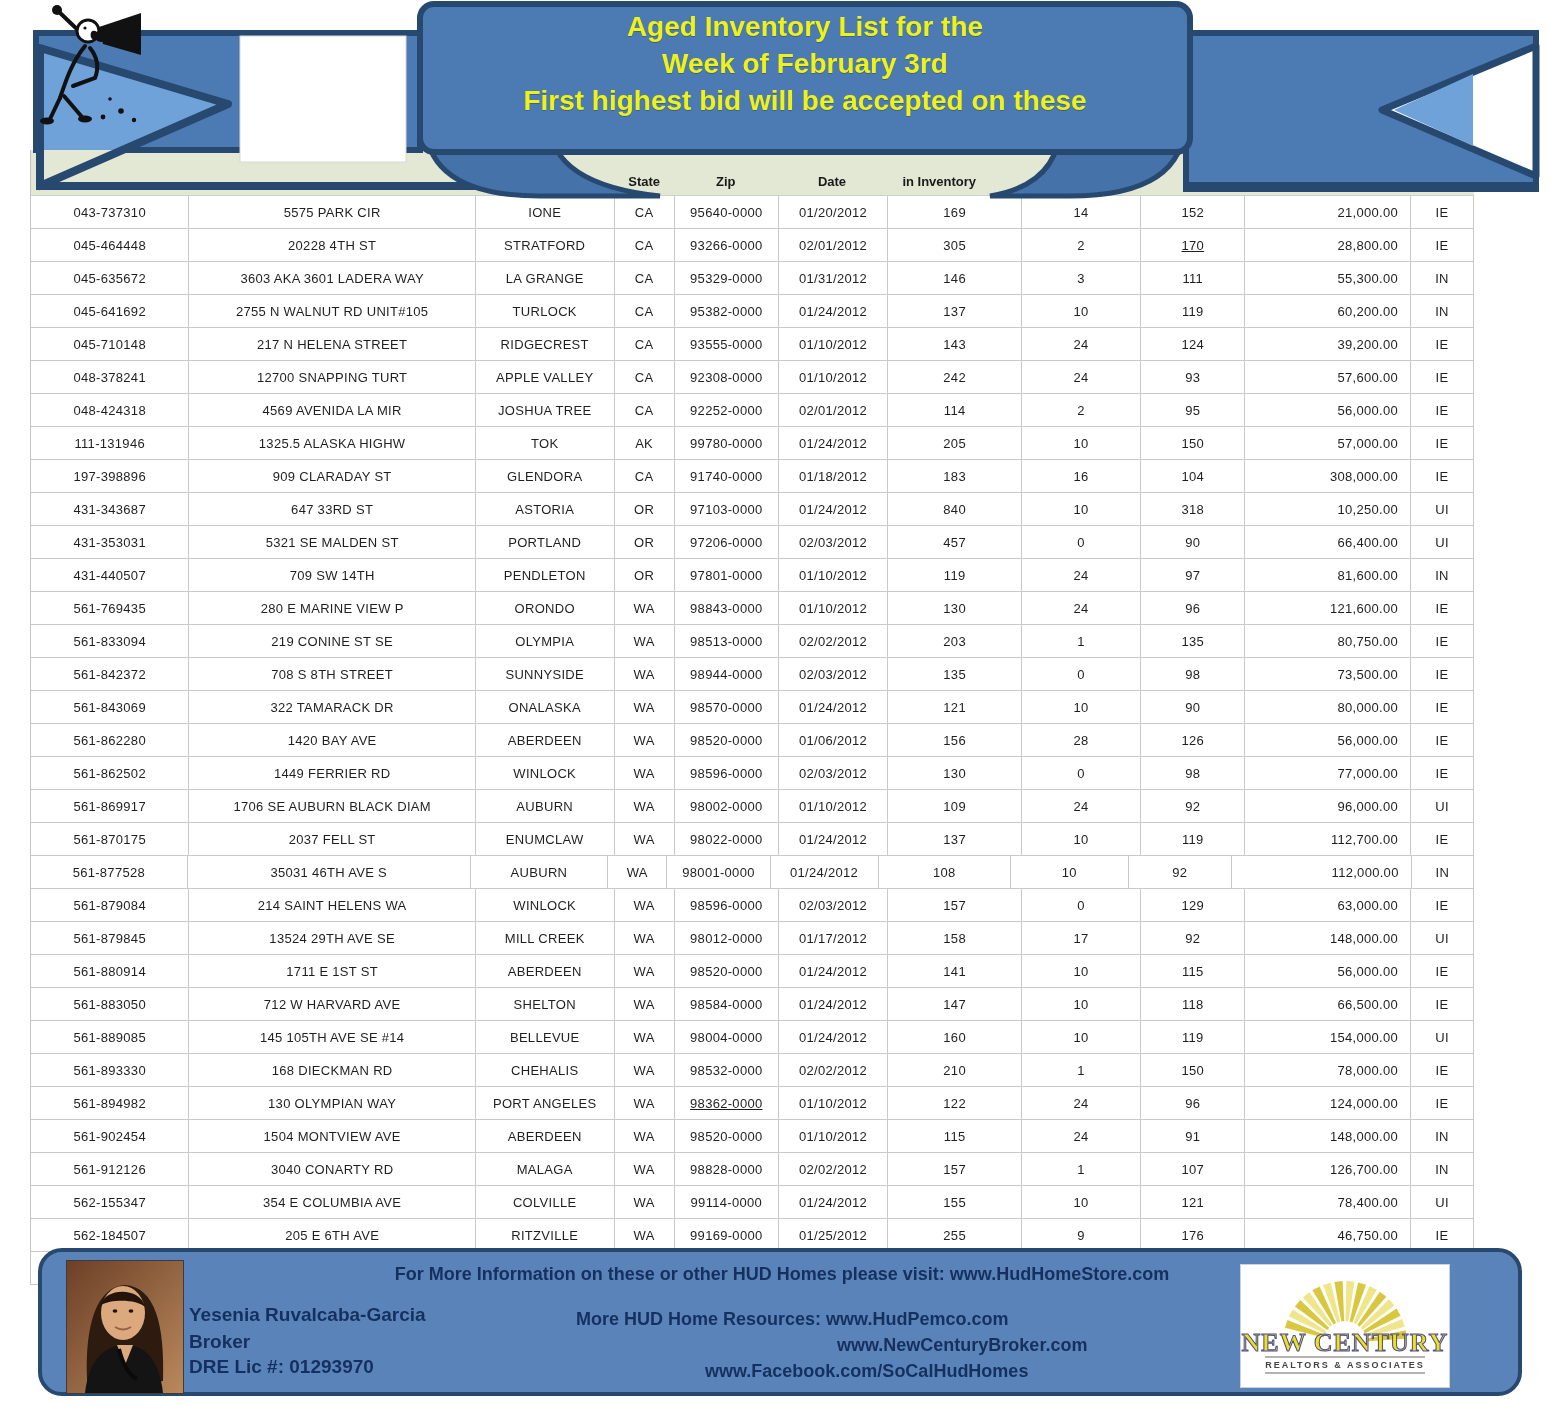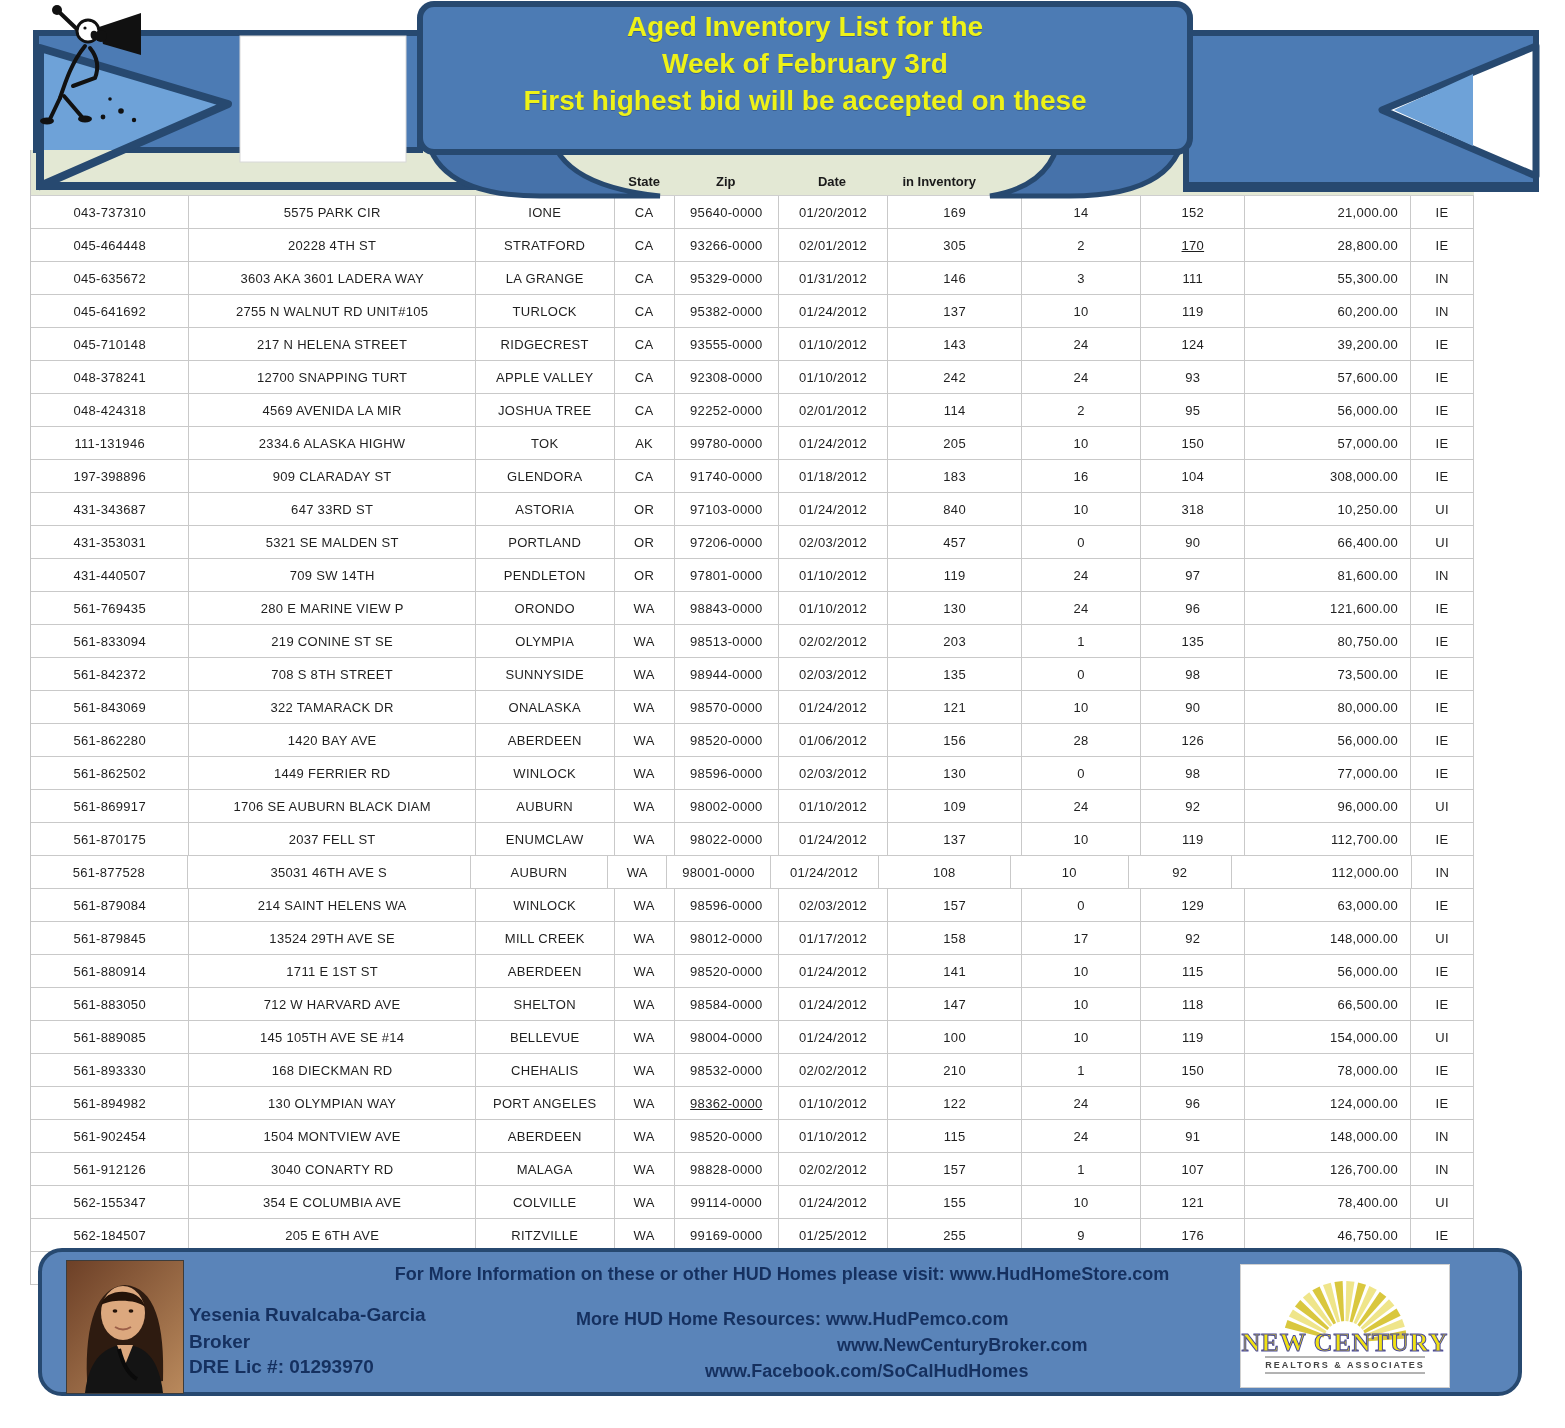--- a/index.html
+++ b/index.html
@@ -159,21 +159,21 @@
       <div class="tcell" style="width: 105px;">92252-0000</div>
       <div class="tcell" style="width: 110px;">02/01/2012</div>
       <div class="tcell" style="width: 135px;">114</div>
       <div class="tcell" style="width: 120px;">2</div>
       <div class="tcell" style="width: 105px;">95</div>
       <div class="tcell money" style="width: 155px;">56,000.00</div>
       <div class="tcell" style="width: 63px;">IE</div>
     </div>
     <div class="trow">
       <div class="tcell" style="width: 160px;">111-131946</div>
-      <div class="tcell" style="width: 290px;">2334.6 ALASKA HIGHW</div>
+      <div class="tcell" style="width: 290px;">1325.5 ALASKA HIGHW</div>
       <div class="tcell" style="width: 140px;">TOK</div>
       <div class="tcell" style="width: 60px;">AK</div>
       <div class="tcell" style="width: 105px;">99780-0000</div>
       <div class="tcell" style="width: 110px;">01/24/2012</div>
       <div class="tcell" style="width: 135px;">205</div>
       <div class="tcell" style="width: 120px;">10</div>
       <div class="tcell" style="width: 105px;">150</div>
       <div class="tcell money" style="width: 155px;">57,000.00</div>
       <div class="tcell" style="width: 63px;">IE</div>
     </div>
@@ -398,21 +398,21 @@
       <div class="tcell money" style="width: 155px;">66,500.00</div>
       <div class="tcell" style="width: 63px;">IE</div>
     </div>
     <div class="trow">
       <div class="tcell" style="width: 160px;">561-889085</div>
       <div class="tcell" style="width: 290px;">145 105TH AVE SE #14</div>
       <div class="tcell" style="width: 140px;">BELLEVUE</div>
       <div class="tcell" style="width: 60px;">WA</div>
       <div class="tcell" style="width: 105px;">98004-0000</div>
       <div class="tcell" style="width: 110px;">01/24/2012</div>
-      <div class="tcell" style="width: 135px;">100</div>
+      <div class="tcell" style="width: 135px;">160</div>
       <div class="tcell" style="width: 120px;">10</div>
       <div class="tcell" style="width: 105px;">119</div>
       <div class="tcell money" style="width: 155px;">154,000.00</div>
       <div class="tcell" style="width: 63px;">UI</div>
     </div>
     <div class="trow">
       <div class="tcell" style="width: 160px;">561-893330</div>
       <div class="tcell" style="width: 290px;">168 DIECKMAN RD</div>
       <div class="tcell" style="width: 140px;">CHEHALIS</div>
       <div class="tcell" style="width: 60px;">WA</div>

